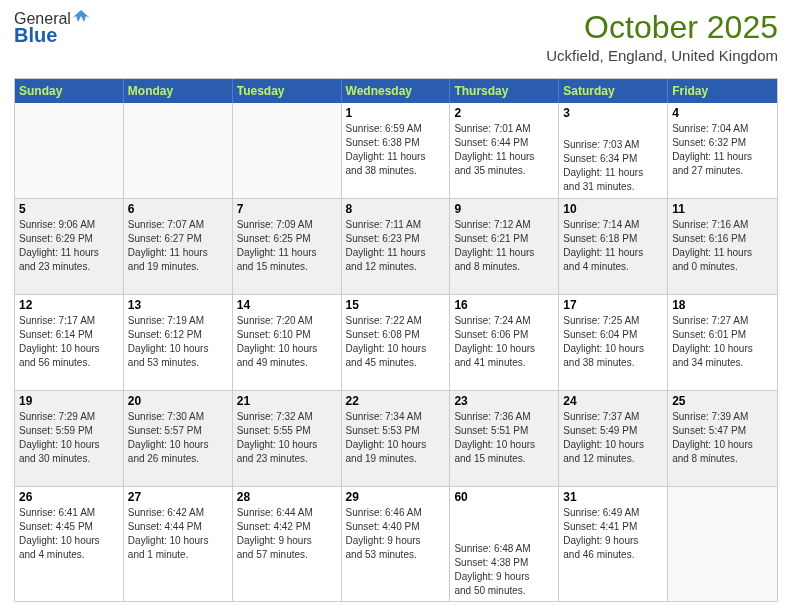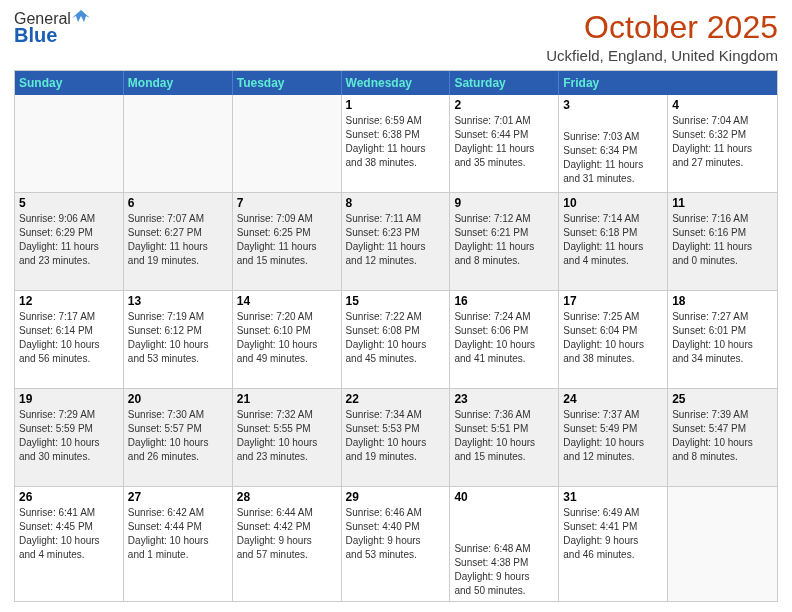--- a/index.html
+++ b/index.html
@@ -14,60 +14,60 @@
       width: 792px;
       height: 612px;
       padding: 10px 14px 10px 14px;
       display: flex;
       flex-direction: column;
     }
     .header {
       display: flex;
       justify-content: space-between;
       align-items: flex-start;
-      margin-bottom: 6px;
+      margin-bottom: 14px;
     }
     .logo {
       display: flex;
       flex-direction: column;
       align-items: flex-start;
     }
     .logo-general { color: #333; }
     .logo-blue { color: #1a5fb4; }
     .logo-top {
       display: flex;
       align-items: center;
     }
     .title-section {
       text-align: right;
     }
     .month-title {
       font-size: 32px;
       font-weight: 300;
-      color: #c2410c;
+      color: #4d7c0f;
       line-height: 1.1;
     }
     .location {
       font-size: 15px;
       color: #444;
       margin-top: 2px;
     }
     .calendar {
       flex: 1;
       display: flex;
       flex-direction: column;
       border: 1px solid #ccc;
     }
     .cal-header {
       display: grid;
       grid-template-columns: repeat(7, 1fr);
       background: #2a5db0;
     }
     .cal-header-cell {
-      color: #5eead4;
+      color: #bef264;
       font-size: 12px;
       font-weight: bold;
       padding: 5px 4px;
       text-align: left;
       border-right: 1px solid #4a7dd0;
     }
     .cal-header-cell:last-child { border-right: none; }
     .cal-body {
       flex: 1;
       display: flex;
@@ -123,20 +123,21 @@
       <div class="location">Uckfield, England, United Kingdom</div>
     </div>
   </div>
 
   <div class="calendar">
     <div class="cal-header">
     <div class="cal-header-cell">Sunday</div>
         <div class="cal-header-cell">Monday</div>
         <div class="cal-header-cell">Tuesday</div>
         <div class="cal-header-cell">Wednesday</div>
+        <div class="cal-header-cell">Thursday</div>
         <div class="cal-header-cell">Saturday</div>
         <div class="cal-header-cell">Friday</div>
       </div>
     <div class="cal-body">
     <div class="cal-row">
           <div class="cal-cell empty"></div>
           <div class="cal-cell empty"></div>
           <div class="cal-cell empty"></div>
           <div class="cal-cell">
             <div class="day-num">1</div>
@@ -343,21 +344,21 @@
 and 57 minutes.</div>
           </div>
           <div class="cal-cell">
             <div class="day-num">29</div>
             <div class="day-info" style="white-space: pre-line;">Sunrise: 6:46 AM
 Sunset: 4:40 PM
 Daylight: 9 hours
 and 53 minutes.</div>
           </div>
           <div class="cal-cell">
-            <div class="day-num">40</div>
+            <div class="day-num">60</div>
             <div class="day-info" style="white-space: pre-line; margin-top: 36px;">Sunrise: 6:48 AM
 Sunset: 4:38 PM
 Daylight: 9 hours
 and 50 minutes.</div>
           </div>
           <div class="cal-cell">
             <div class="day-num">31</div>
             <div class="day-info" style="white-space: pre-line;">Sunrise: 6:49 AM
 Sunset: 4:41 PM
 Daylight: 9 hours

